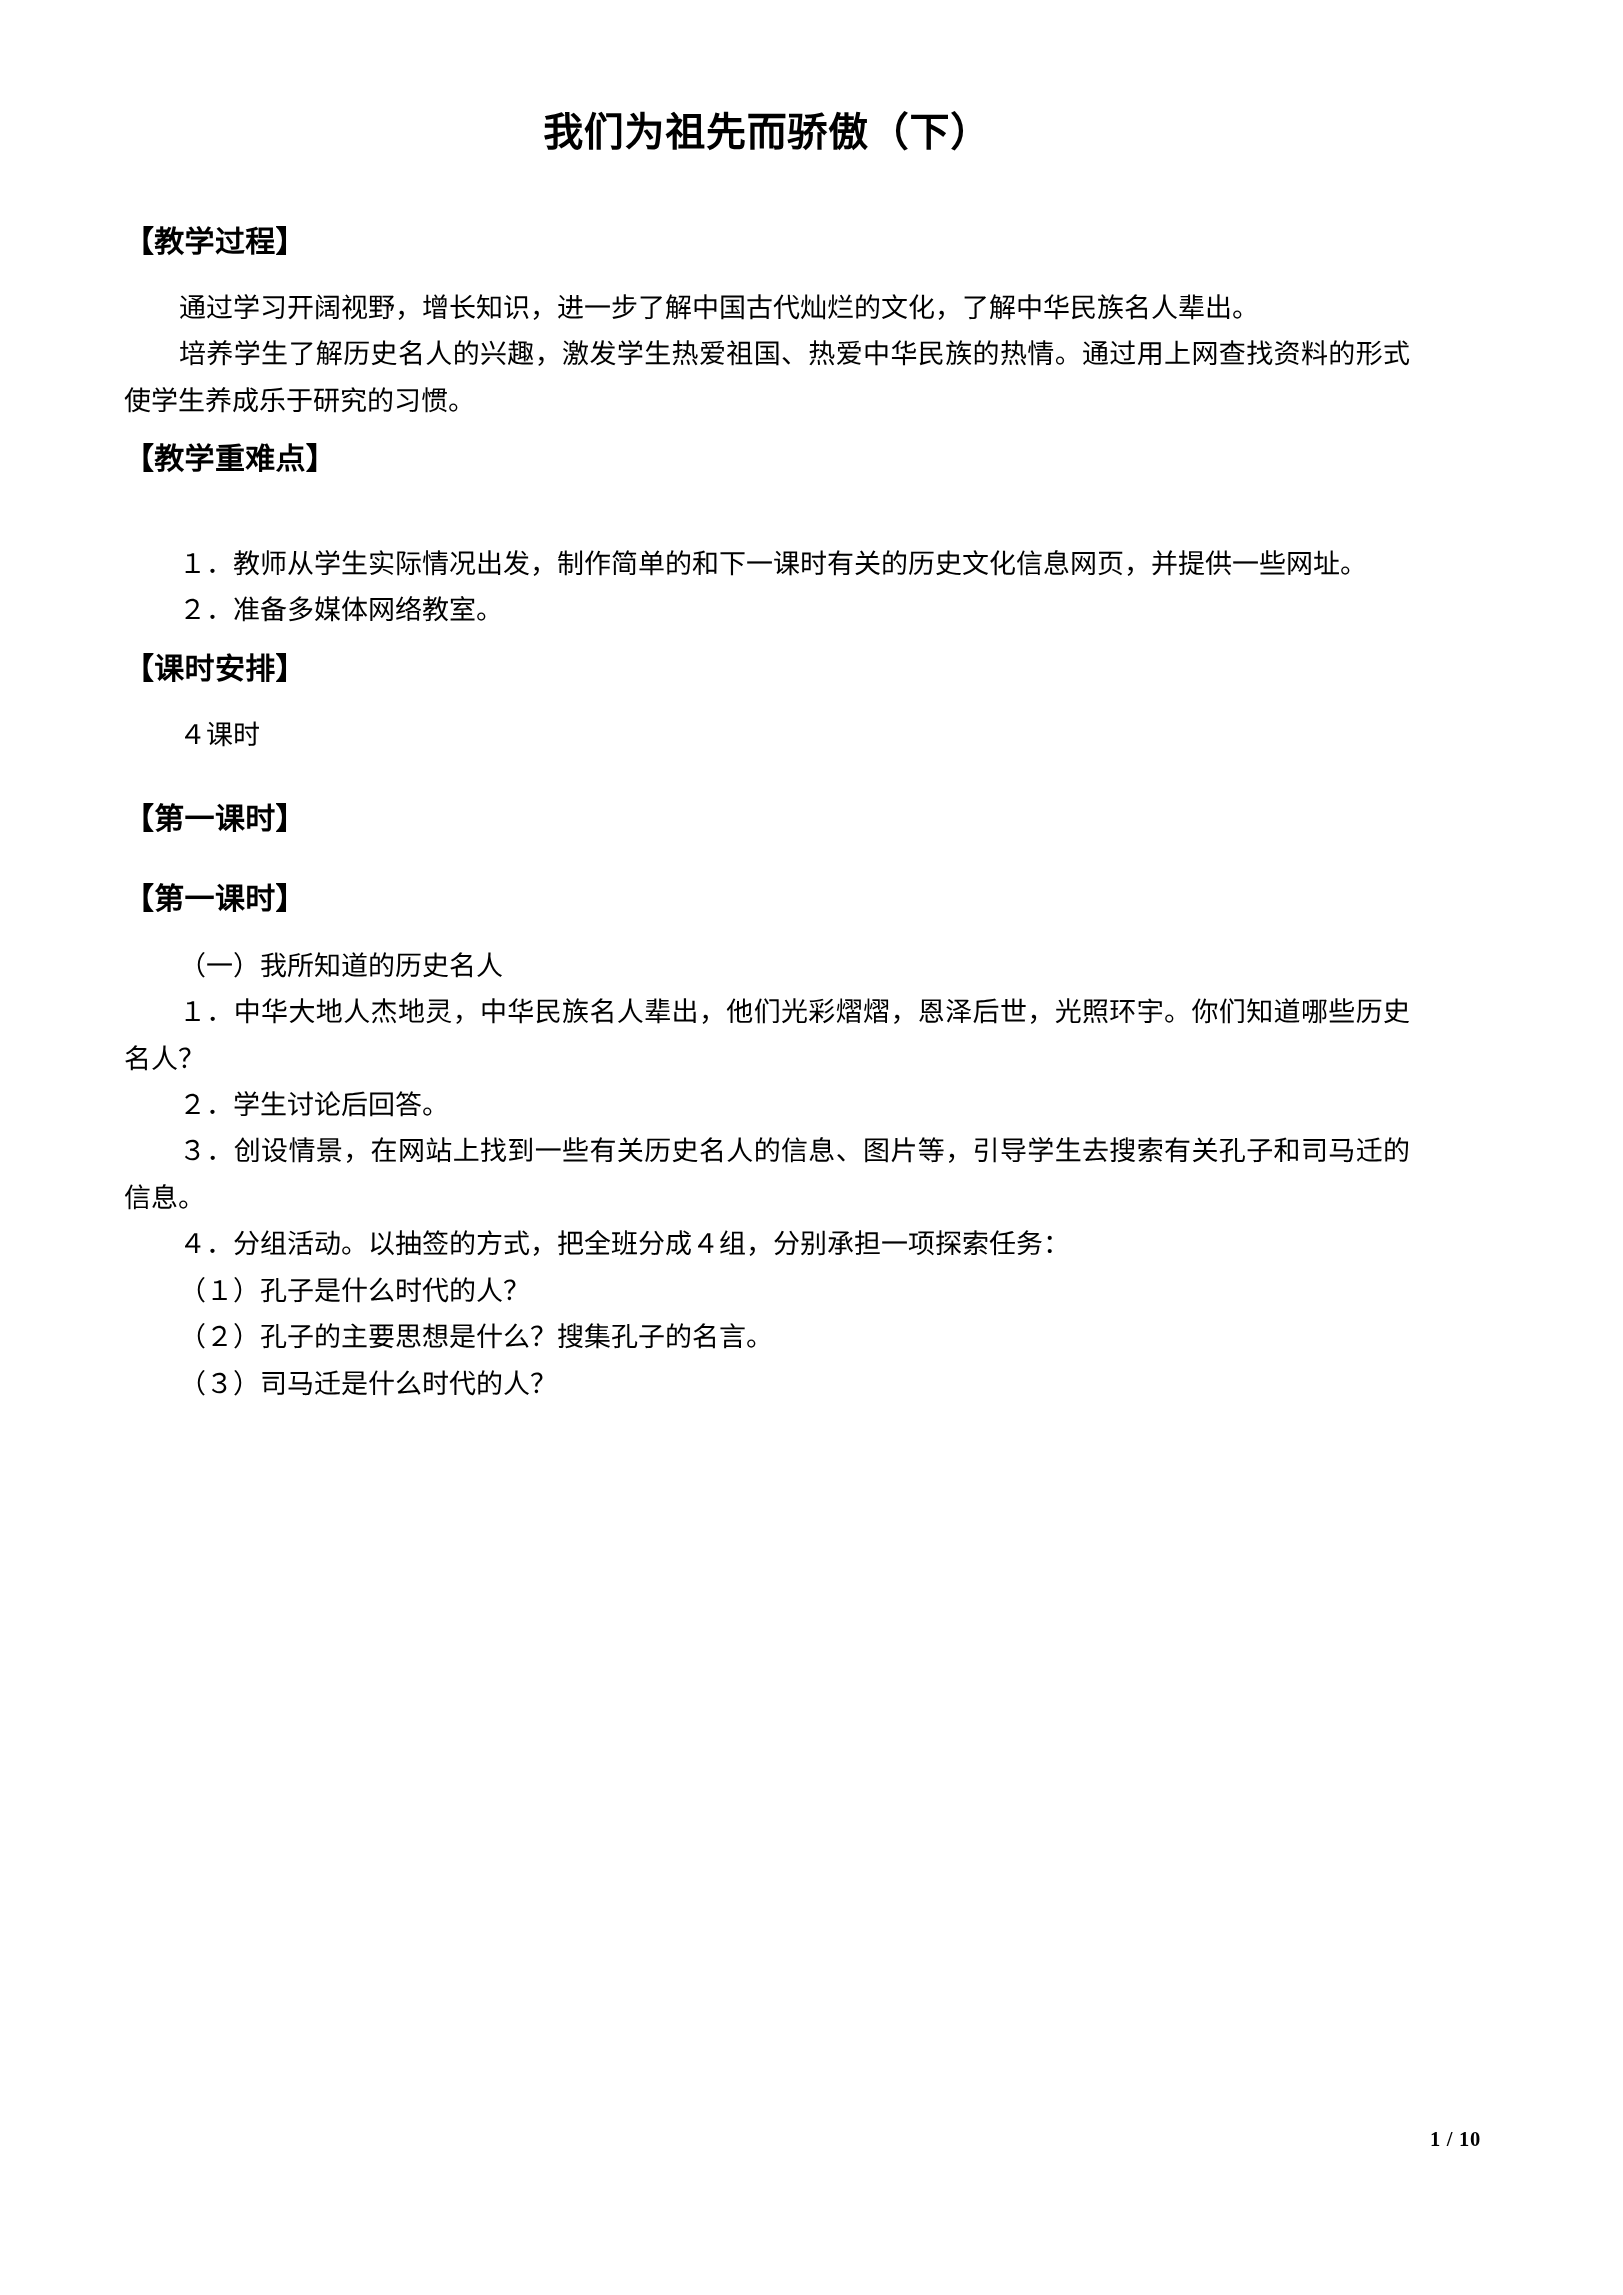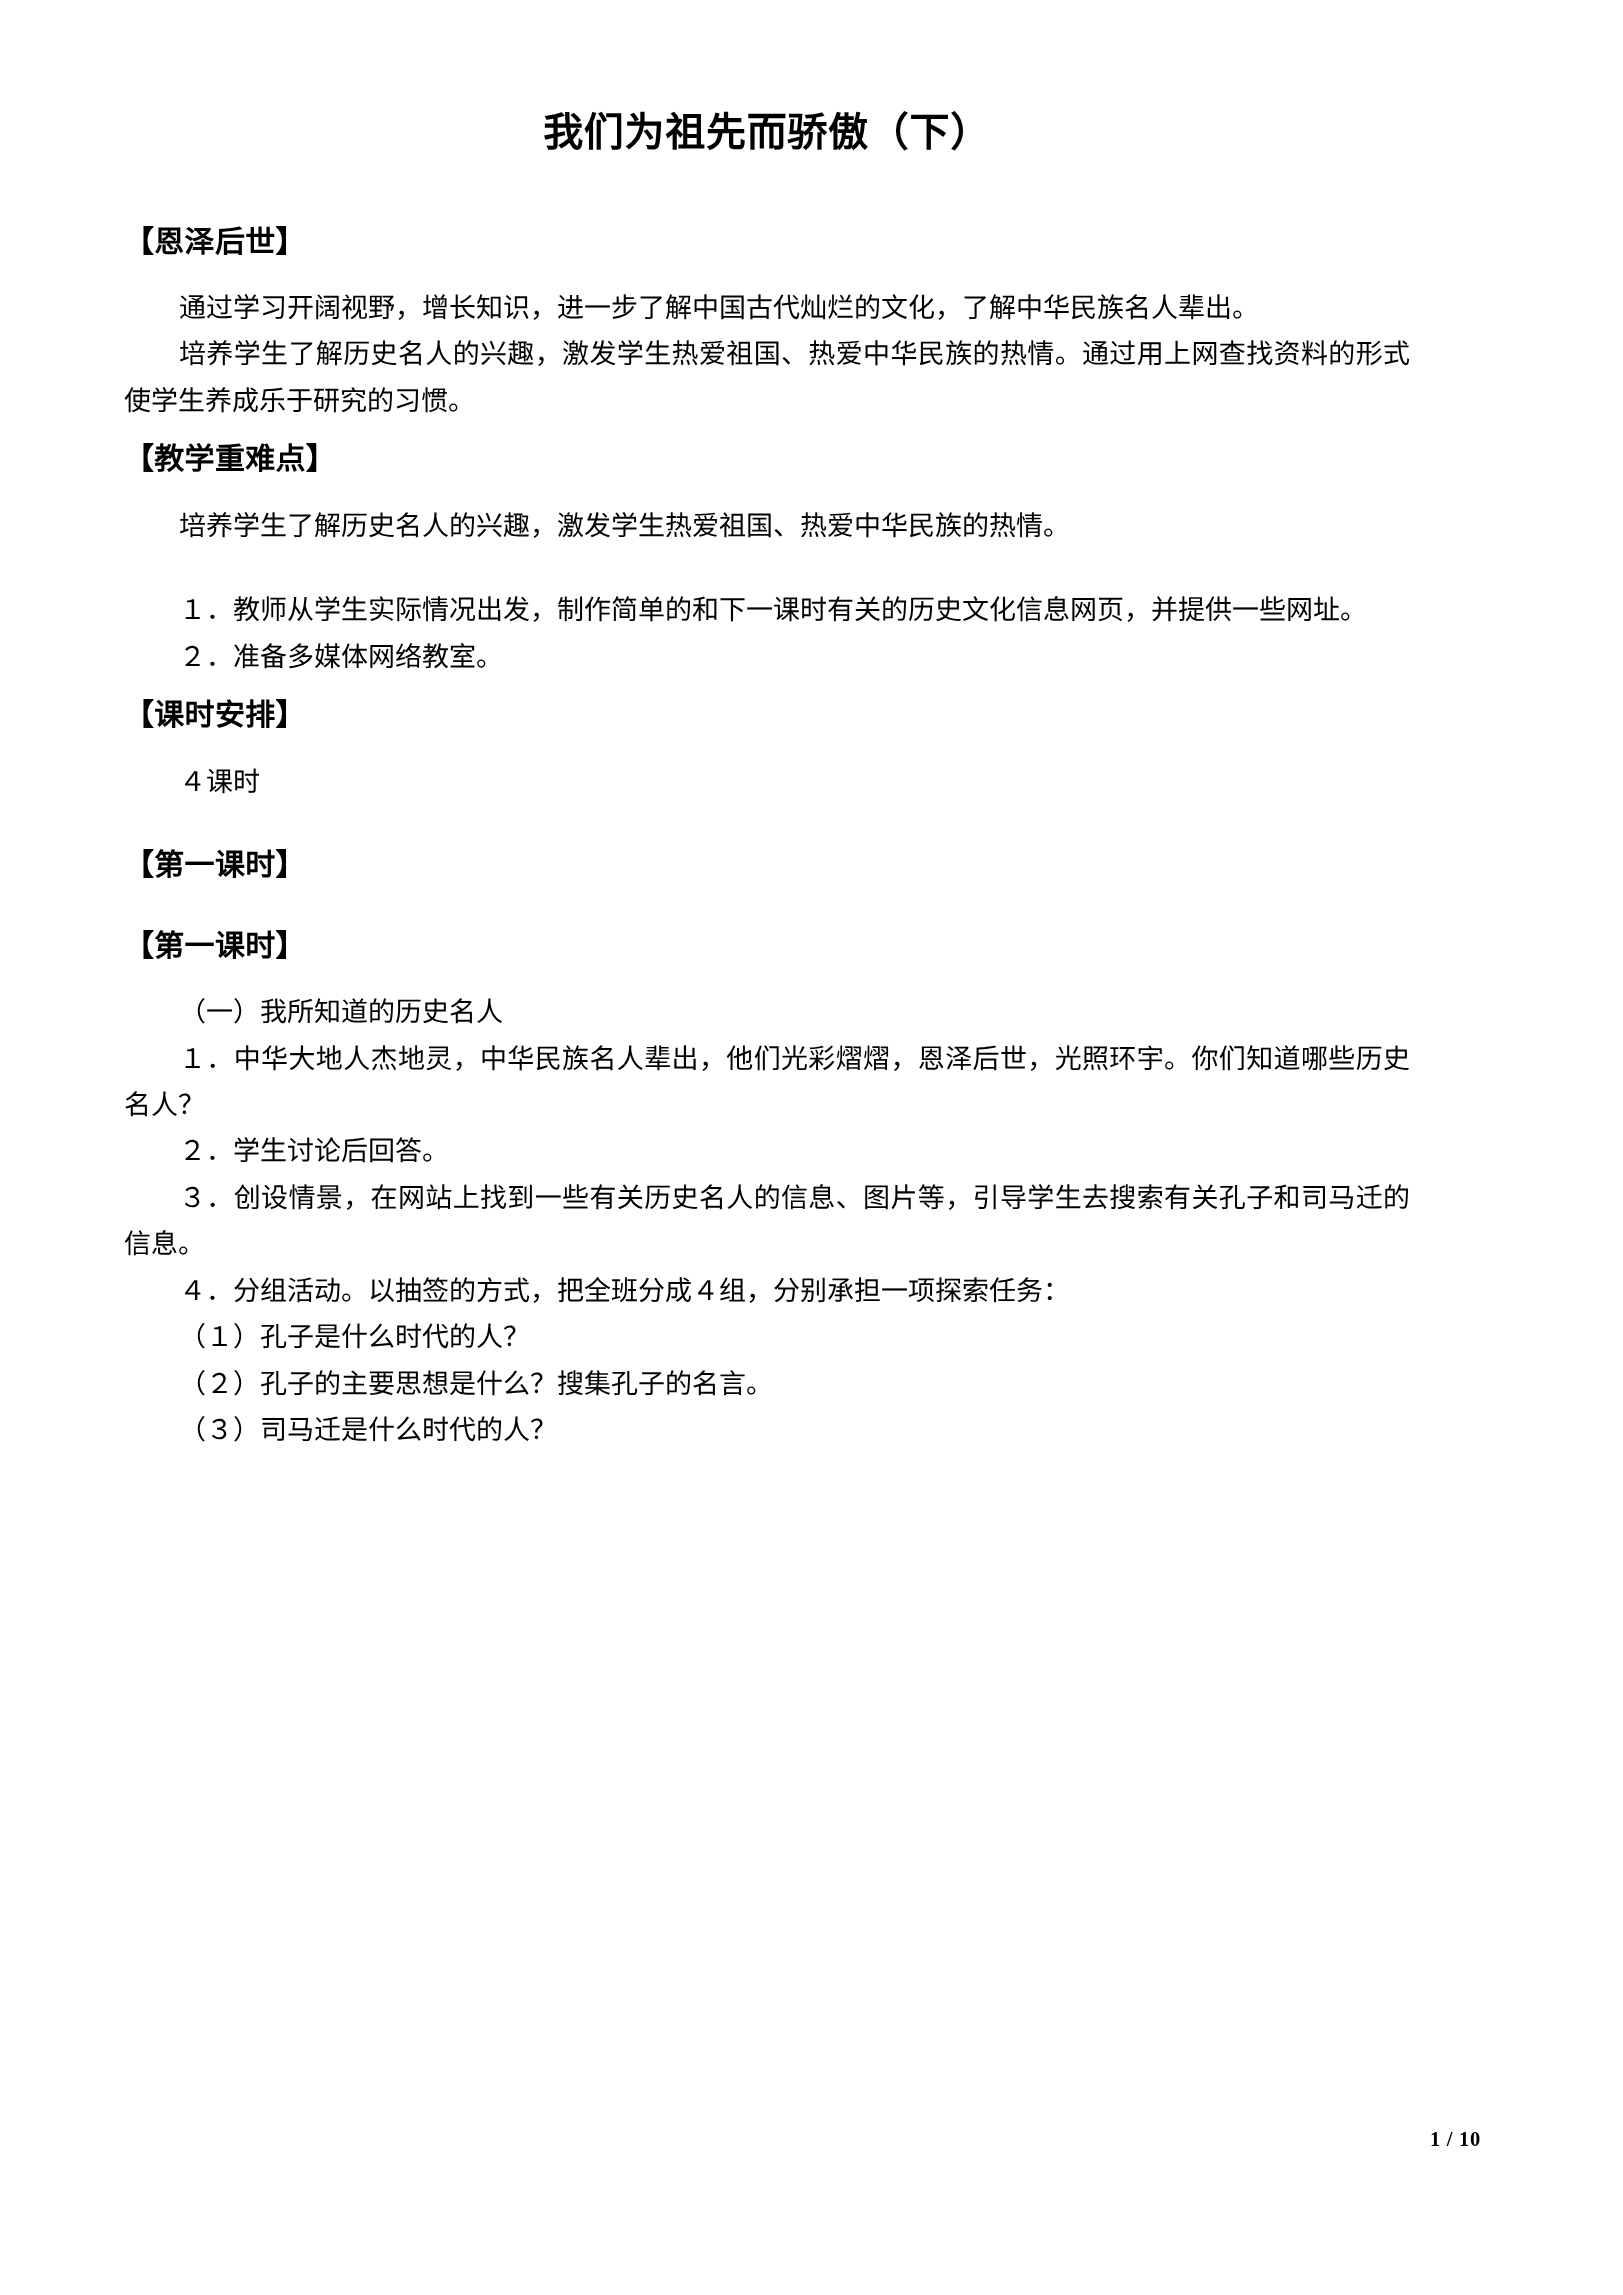--- a/index.html
+++ b/index.html
@@ -87,30 +87,29 @@
 </head>
 <body>
 
 <div class="page">
   <div class="content">
 
     <h1 class="doc-title">我们为祖先而骄傲（下）</h1>
 
     <div class="sp-xl"></div>
 
-    <h2 class="heading">【恩泽后世】</h2>
+    <h2 class="heading">【教学过程】</h2>
     <div class="sp-md"></div>
     <p class="para">通过学习开阔视野，增长知识，进一步了解中国古代灿烂的文化，了解中华民族名人辈出。</p>
     <p class="para">培养学生了解历史名人的兴趣，激发学生热爱祖国、热爱中华民族的热情。通过用上网查找资料的形式使学生养成乐于研究的习惯。</p>
 
     <div class="sp-sm"></div>
 
     <h2 class="heading">【教学重难点】</h2>
     <div class="sp-md"></div>
-    <p class="para">培养学生了解历史名人的兴趣，激发学生热爱祖国、热爱中华民族的热情。</p>
 
     <div class="sp-sm"></div>
 
     <div class="sp-md"></div>
     <p class="para">１．教师从学生实际情况出发，制作简单的和下一课时有关的历史文化信息网页，并提供一些网址。</p>
     <p class="para">２．准备多媒体网络教室。</p>
 
     <div class="sp-sm"></div>
 
     <h2 class="heading">【课时安排】</h2>

